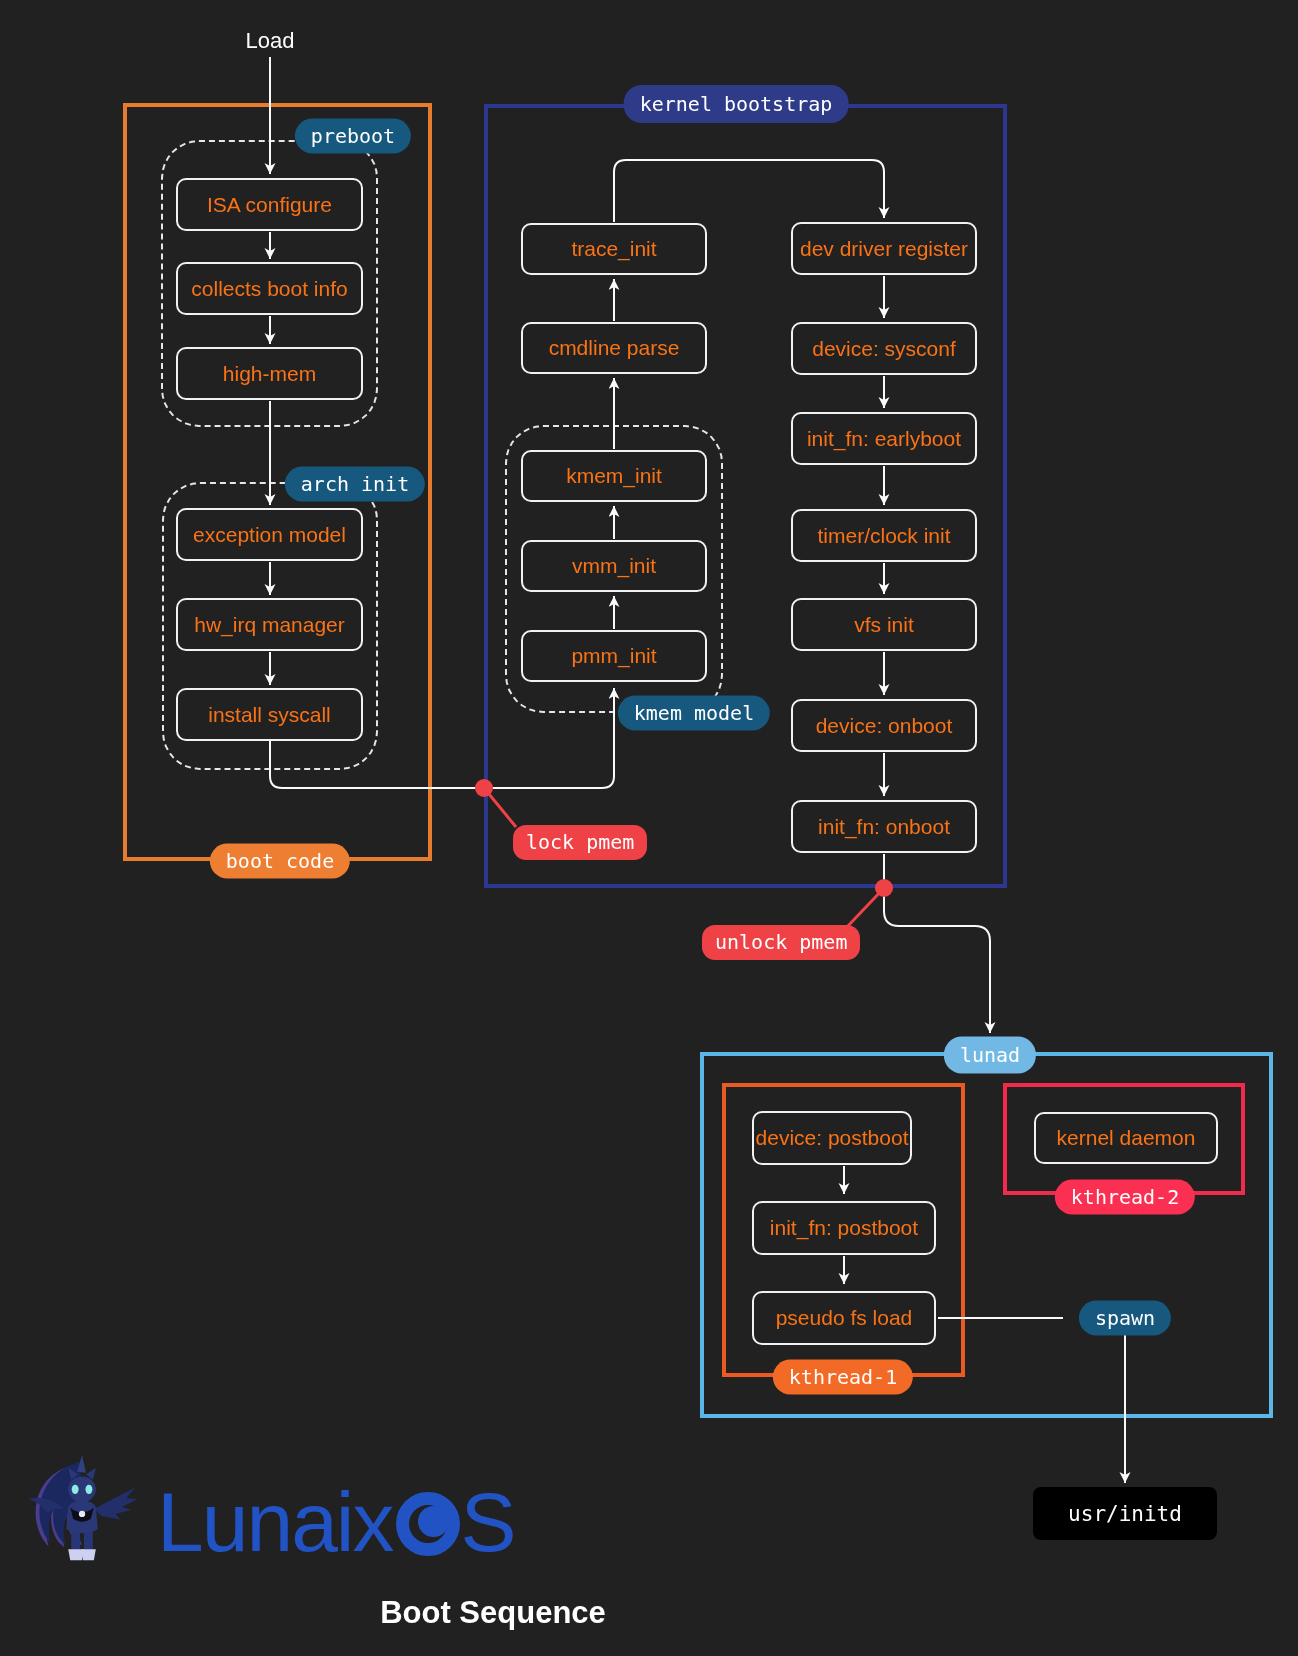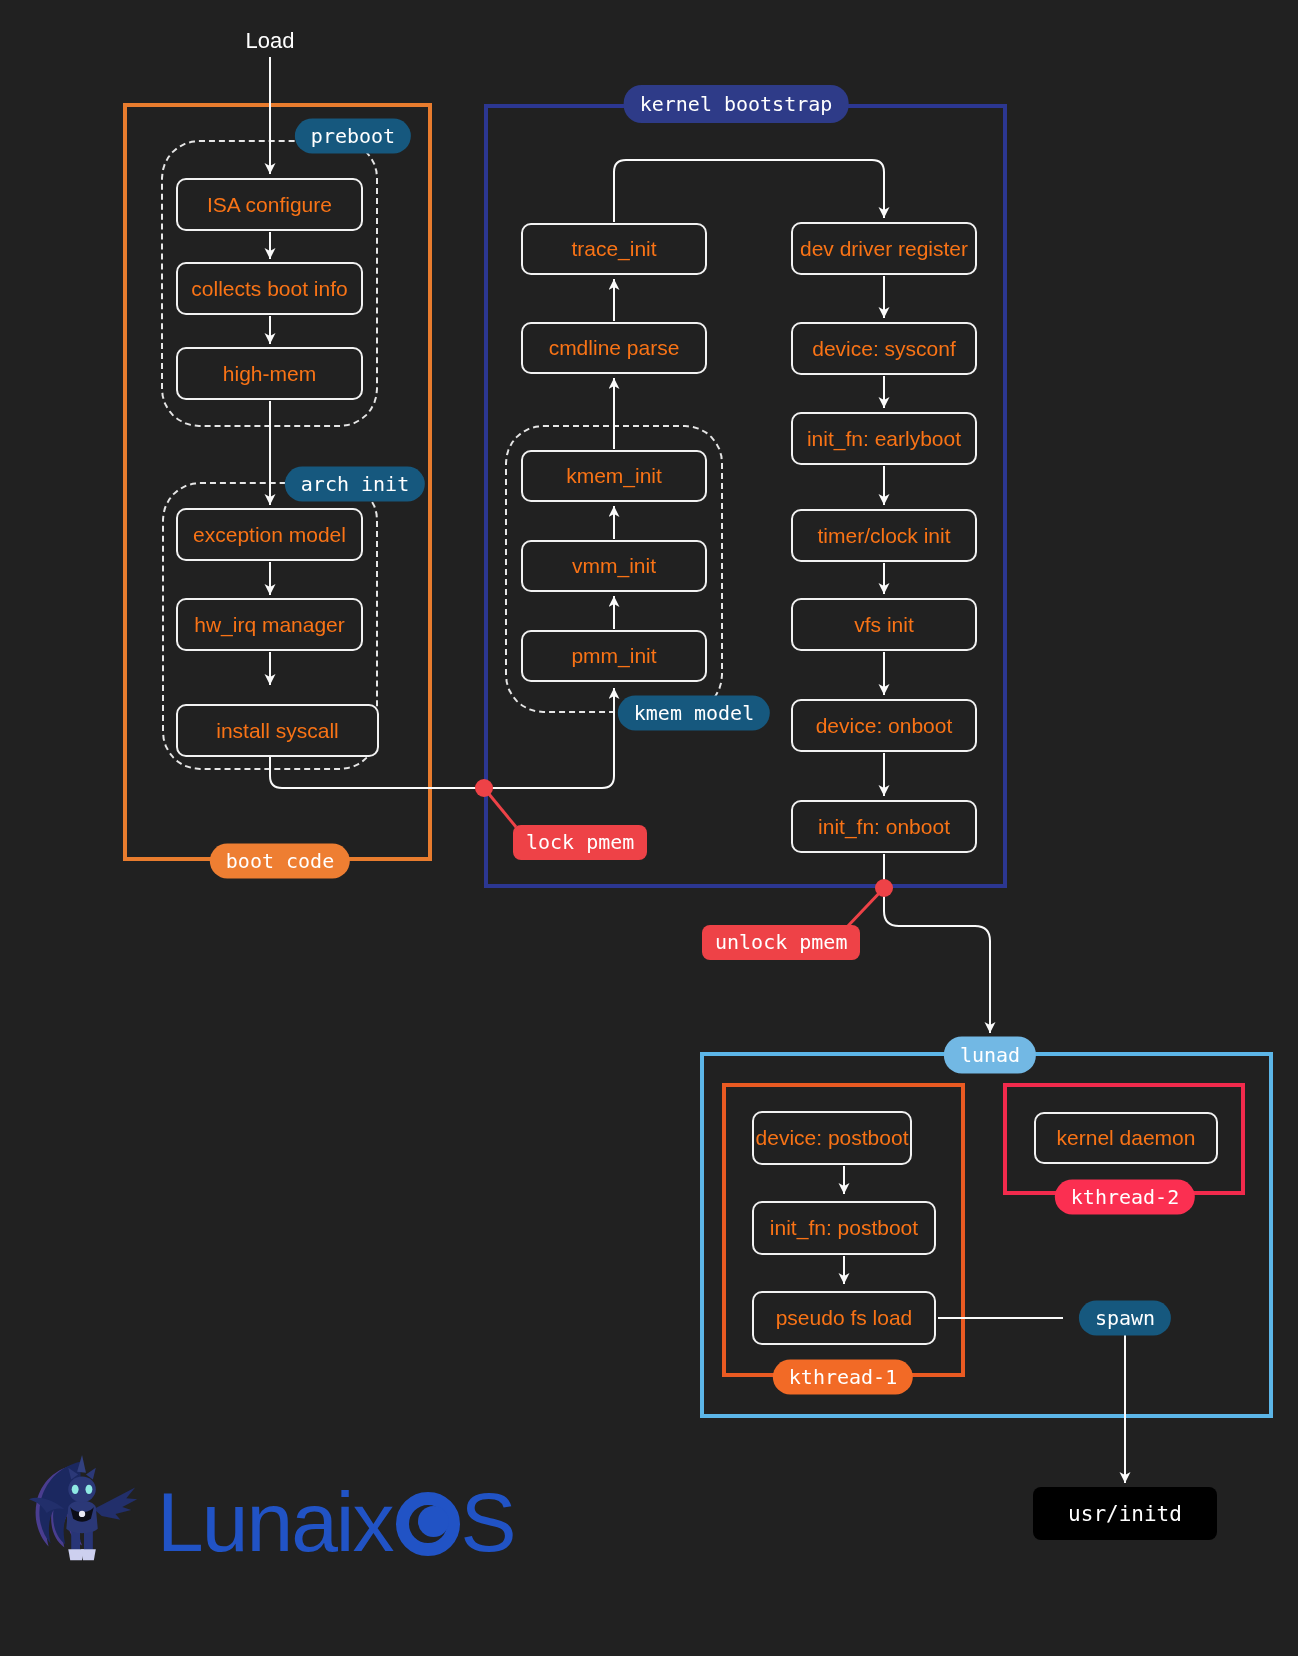--- a/index.html
+++ b/index.html
@@ -29,21 +29,21 @@
          height:35px;line-height:35px;padding:0 16px;border-radius:18px;white-space:nowrap;}
   .b-teal{background:#16587e;}
   .b-navy{background:#2e3b88;height:38px;line-height:38px;}
   .b-orange{background:#ee7e32;}
   .b-korange{background:#f26a26;}
   .b-lblue{background:#72b8e4;}
   .b-crimson{background:#fb2f51;}
   
   .tag{position:absolute;z-index:12;background:#ee4247;color:#fff;
        font-family:"DejaVu Sans Mono",monospace;font-size:20px;height:35px;line-height:35px;
-       padding:0 13px;border-radius:8px;white-space:nowrap;}
+       padding:0 13px;border-radius:13px;white-space:nowrap;}
   
   .terminal{position:absolute;z-index:10;box-sizing:border-box;background:#000000;border-radius:8px;
             color:#fff;font-family:"DejaVu Sans Mono",monospace;font-size:21px;
             display:flex;align-items:center;justify-content:center;}
   
   .plain-label{position:absolute;color:#fff;font-size:22px;text-align:center;z-index:10;}
   
   .logo-row{position:absolute;left:25px;top:1452px;display:flex;align-items:flex-end;z-index:10;}
   .logo-text{display:flex;align-items:center;color:#2153c5;font-size:84px;font-weight:500;
              letter-spacing:-2px;line-height:1.0;margin-left:14px;margin-bottom:6px;}
@@ -105,21 +105,21 @@
     <circle cx="884" cy="888" r="9" fill="#ee4247"></circle>
   </svg>
 
   <div class="plain-label" style="left:220px;top:28px;width:100px;">Load</div>
 
   <div class="node" style="left:176px;top:178px;width:187px;height:53px;">ISA configure</div>
   <div class="node" style="left:176px;top:262px;width:187px;height:53px;">collects boot info</div>
   <div class="node" style="left:176px;top:347px;width:187px;height:53px;">high-mem</div>
   <div class="node" style="left:176px;top:508px;width:187px;height:53px;">exception model</div>
   <div class="node" style="left:176px;top:598px;width:187px;height:53px;">hw_irq manager</div>
-  <div class="node" style="left:176px;top:688px;width:203px;height:53px;margin-top:16px;">install syscall</div>
+  <div class="node" style="left:176px;top:688px;width:187px;height:53px;">install syscall</div>
 
   <div class="node" style="left:521px;top:223px;width:186px;height:52px;">trace_init</div>
   <div class="node" style="left:521px;top:322px;width:186px;height:52px;">cmdline parse</div>
   <div class="node" style="left:521px;top:450px;width:186px;height:52px;">kmem_init</div>
   <div class="node" style="left:521px;top:540px;width:186px;height:52px;">vmm_init</div>
   <div class="node" style="left:521px;top:630px;width:186px;height:52px;">pmm_init</div>
 
   <div class="node" style="left:791px;top:222px;width:186px;height:53px;">dev driver register</div>
   <div class="node" style="left:791px;top:322px;width:186px;height:53px;">device: sysconf</div>
   <div class="node" style="left:791px;top:412px;width:186px;height:53px;">init_fn: earlyboot</div>
@@ -175,14 +175,15 @@
       <path d="M46,56 C51,63 65,63 70,56 L67,68 C61,72 55,72 49,68 Z" fill="#0c0d18"></path>
       <circle cx="58" cy="63" r="3.2" fill="#e8e8f4"></circle>
     </svg>
     <div class="logo-text">
       <span>Lunaix</span>
         <span class="o-mark"></span>
         <span>S</span>
     </div>
   </div>
 
+  <div class="caption">Boot Sequence</div>
 
 </div>
 
 </body></html>

